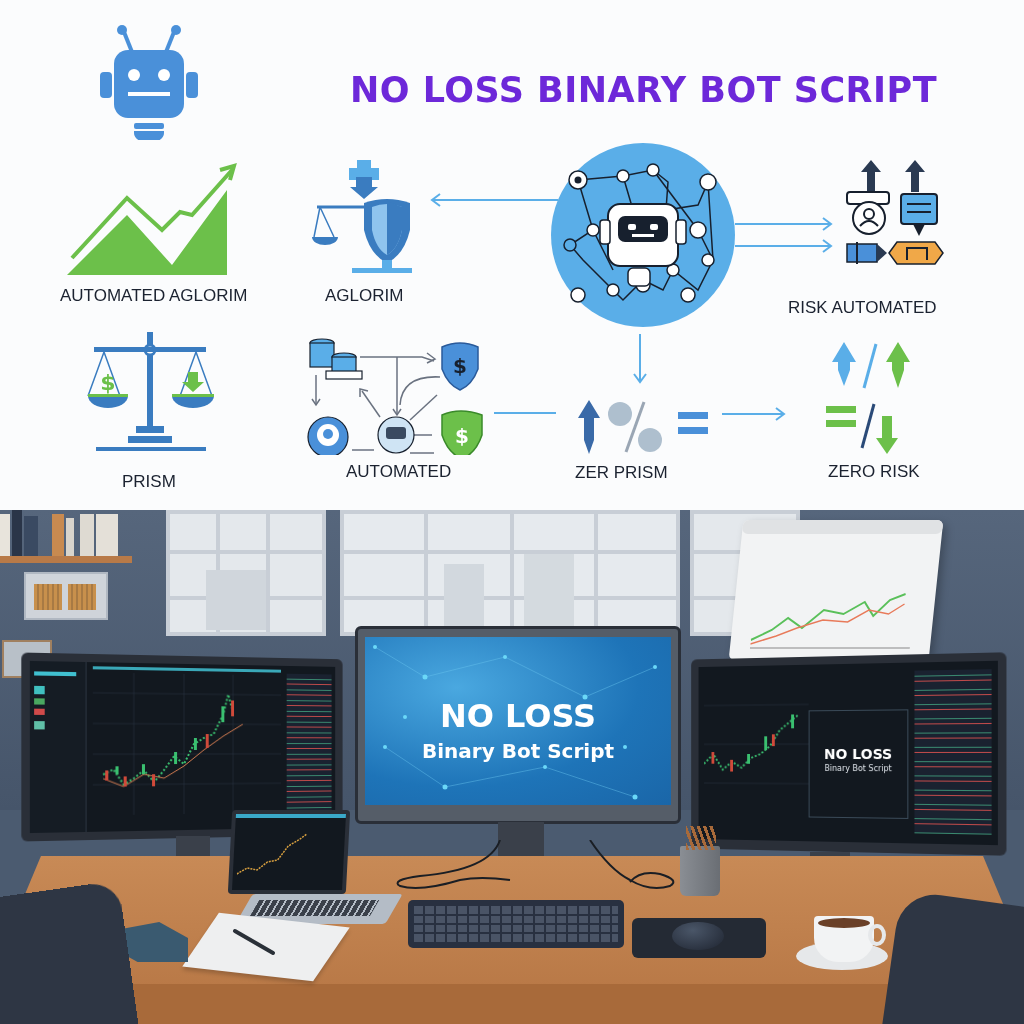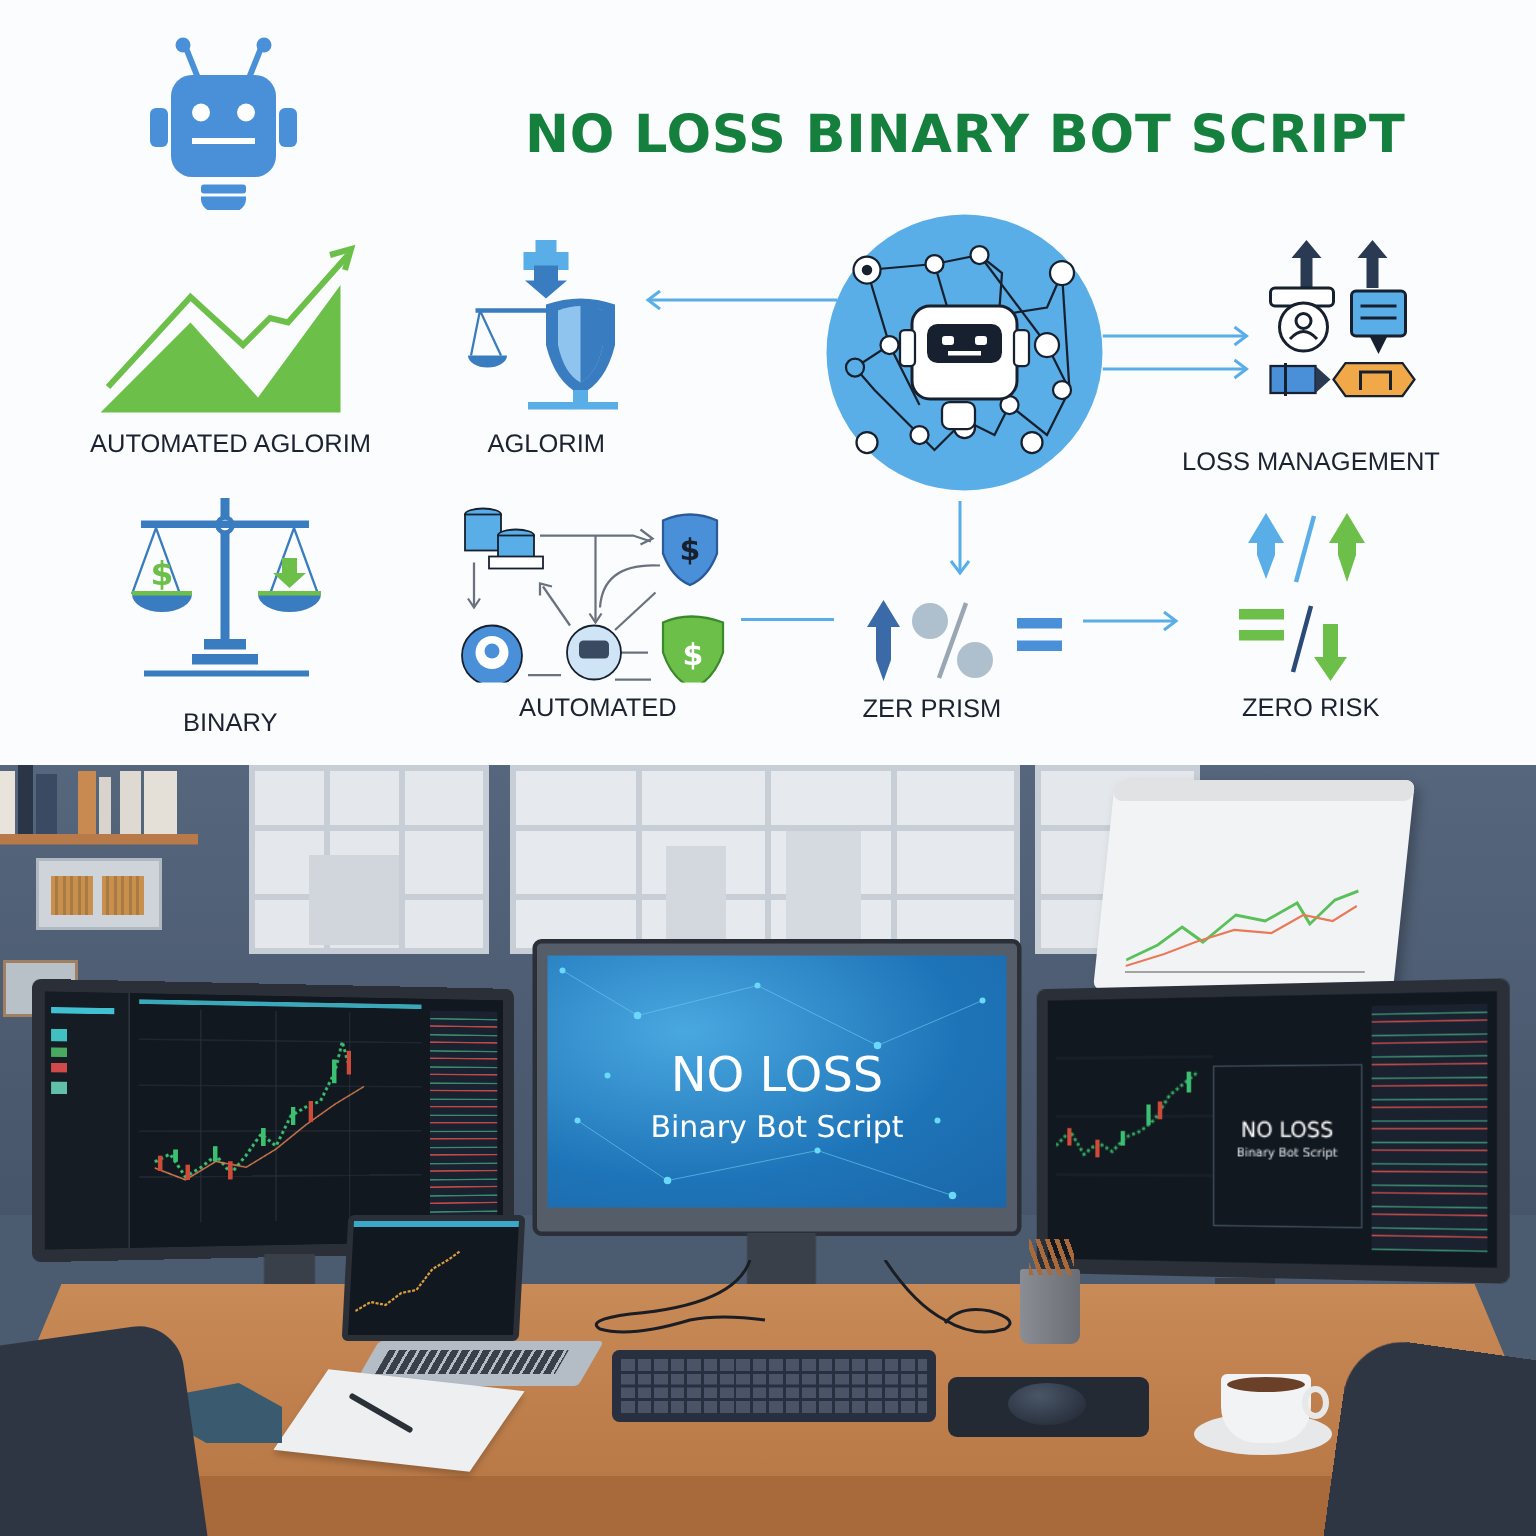--- a/index.html
+++ b/index.html
@@ -1,24 +1,24 @@
 <!DOCTYPE html>
 <html><head>
 <meta charset="utf-8">
 <style>
   *{box-sizing:border-box;margin:0;padding:0}
   html,body{width:1024px;height:1024px;overflow:hidden;background:#fff}
   body{font-family:"DejaVu Sans","Liberation Sans",sans-serif;position:relative}
   .top{position:absolute;left:0;top:0;width:1024px;height:510px;background:#fbfcfd}
-  .title{position:absolute;left:350px;top:70px;font-size:35px;font-weight:bold;color:#15803d;letter-spacing:0.5px;white-space:nowrap}
+  .title{position:absolute;left:350px;top:70px;font-size:35px;font-weight:bold;color:#6d28d9;letter-spacing:0.5px;white-space:nowrap}
   .lbl{position:absolute;font-size:17px;color:#1b2230;white-space:nowrap;text-align:center;font-family:"Liberation Sans",sans-serif}
   .ico{position:absolute}
   .scene{position:absolute;left:0;top:510px;width:1024px;height:514px;background:#4b5b70;overflow:hidden}
   .abs{position:absolute}
-  .monitor-text-big{position:absolute;color:#fff;font-weight:normal;font-family:"DejaVu Sans",sans-serif}
+  .monitor-text-big{position:absolute;color:#fff;font-weight:bold;font-family:"DejaVu Sans",sans-serif}
 </style>
 </head>
 <body>
 
 <div class="top">
 
   <svg class="ico" style="left:94px;top:20px" width="110" height="120" viewBox="0 0 110 120">
     <line x1="30" y1="12" x2="38" y2="32" stroke="#4a90d9" stroke-width="4"></line>
     <line x1="80" y1="12" x2="72" y2="32" stroke="#4a90d9" stroke-width="4"></line>
     <circle cx="28" cy="10" r="5" fill="#4a90d9"></circle>
@@ -114,38 +114,38 @@
     <rect x="56" y="34" width="36" height="30" rx="3" fill="#5aaee8" stroke="#17202e" stroke-width="2"></rect>
     <line x1="62" y1="44" x2="86" y2="44" stroke="#17202e" stroke-width="2"></line>
     <line x1="62" y1="52" x2="86" y2="52" stroke="#17202e" stroke-width="2"></line>
     <path d="M68 64 L74 76 L80 64" fill="#17202e"></path>
     <rect x="2" y="84" width="30" height="18" fill="#4a90d9" stroke="#17202e" stroke-width="1.5"></rect>
     <line x1="12" y1="82" x2="12" y2="104" stroke="#17202e" stroke-width="2"></line>
     <path d="M32 84 L42 93 L32 102Z" fill="#2a3a52"></path>
     <path d="M44 93 L52 82 H90 L98 93 L90 104 H52Z" fill="#f0a848" stroke="#17202e" stroke-width="1.5"></path>
     <path d="M62 100 V88 H82 V100" fill="none" stroke="#17202e" stroke-width="2"></path>
   </svg>
-  <div class="lbl" style="left:788px;top:298px">LOSS MANAGEMENT</div>
+  <div class="lbl" style="left:788px;top:298px">RISK AUTOMATED</div>
 
   <svg class="ico" style="left:86px;top:330px" width="130" height="125" viewBox="0 0 130 125">
     <rect x="61" y="2" width="6" height="96" fill="#3a7cc0"></rect>
     <circle cx="64" cy="20" r="5" fill="#fff" stroke="#3a7cc0" stroke-width="3"></circle>
     <rect x="8" y="17" width="112" height="5" fill="#3a7cc0"></rect>
     <path d="M18 22 L2 66 M18 22 L34 66 M110 22 L94 66 M110 22 L126 66" stroke="#3a7cc0" stroke-width="1.5"></path>
     <path d="M2 66 h40 a20 12 0 0 1 -40 0z" fill="#3a7cc0"></path>
     <rect x="2" y="64" width="40" height="3" fill="#6cc04a"></rect>
     <path d="M86 66 h42 a21 12 0 0 1 -42 0z" fill="#3a7cc0"></path>
     <rect x="86" y="64" width="42" height="3" fill="#6cc04a"></rect>
     <text x="22" y="60" font-size="22" font-weight="bold" text-anchor="middle" fill="#6cc04a" font-family="DejaVu Sans, sans-serif">$</text>
     <path d="M102 42 h10 v10 h6 l-11 10 l-11 -10 h6z" fill="#6cc04a"></path>
     <rect x="50" y="96" width="28" height="7" fill="#3a7cc0"></rect>
     <rect x="42" y="106" width="44" height="7" fill="#3a7cc0"></rect>
     <rect x="10" y="117" width="110" height="4" fill="#3a7cc0"></rect>
   </svg>
-  <div class="lbl" style="left:122px;top:472px">BINARY</div>
+  <div class="lbl" style="left:122px;top:472px">PRISM</div>
 
   <svg class="ico" style="left:302px;top:335px" width="190" height="120" viewBox="0 0 190 120">
     <g fill="#5aaee8" stroke="#17202e" stroke-width="1.2">
       <ellipse cx="20" cy="8" rx="12" ry="4"></ellipse>
         <rect x="8" y="8" width="24" height="24"></rect>
       <ellipse cx="42" cy="22" rx="12" ry="4"></ellipse>
         <rect x="30" y="22" width="24" height="16"></rect>
       <rect x="24" y="36" width="36" height="8" fill="#fff"></rect>
     </g>
     <g stroke="#6a7280" stroke-width="1.5" fill="none">

